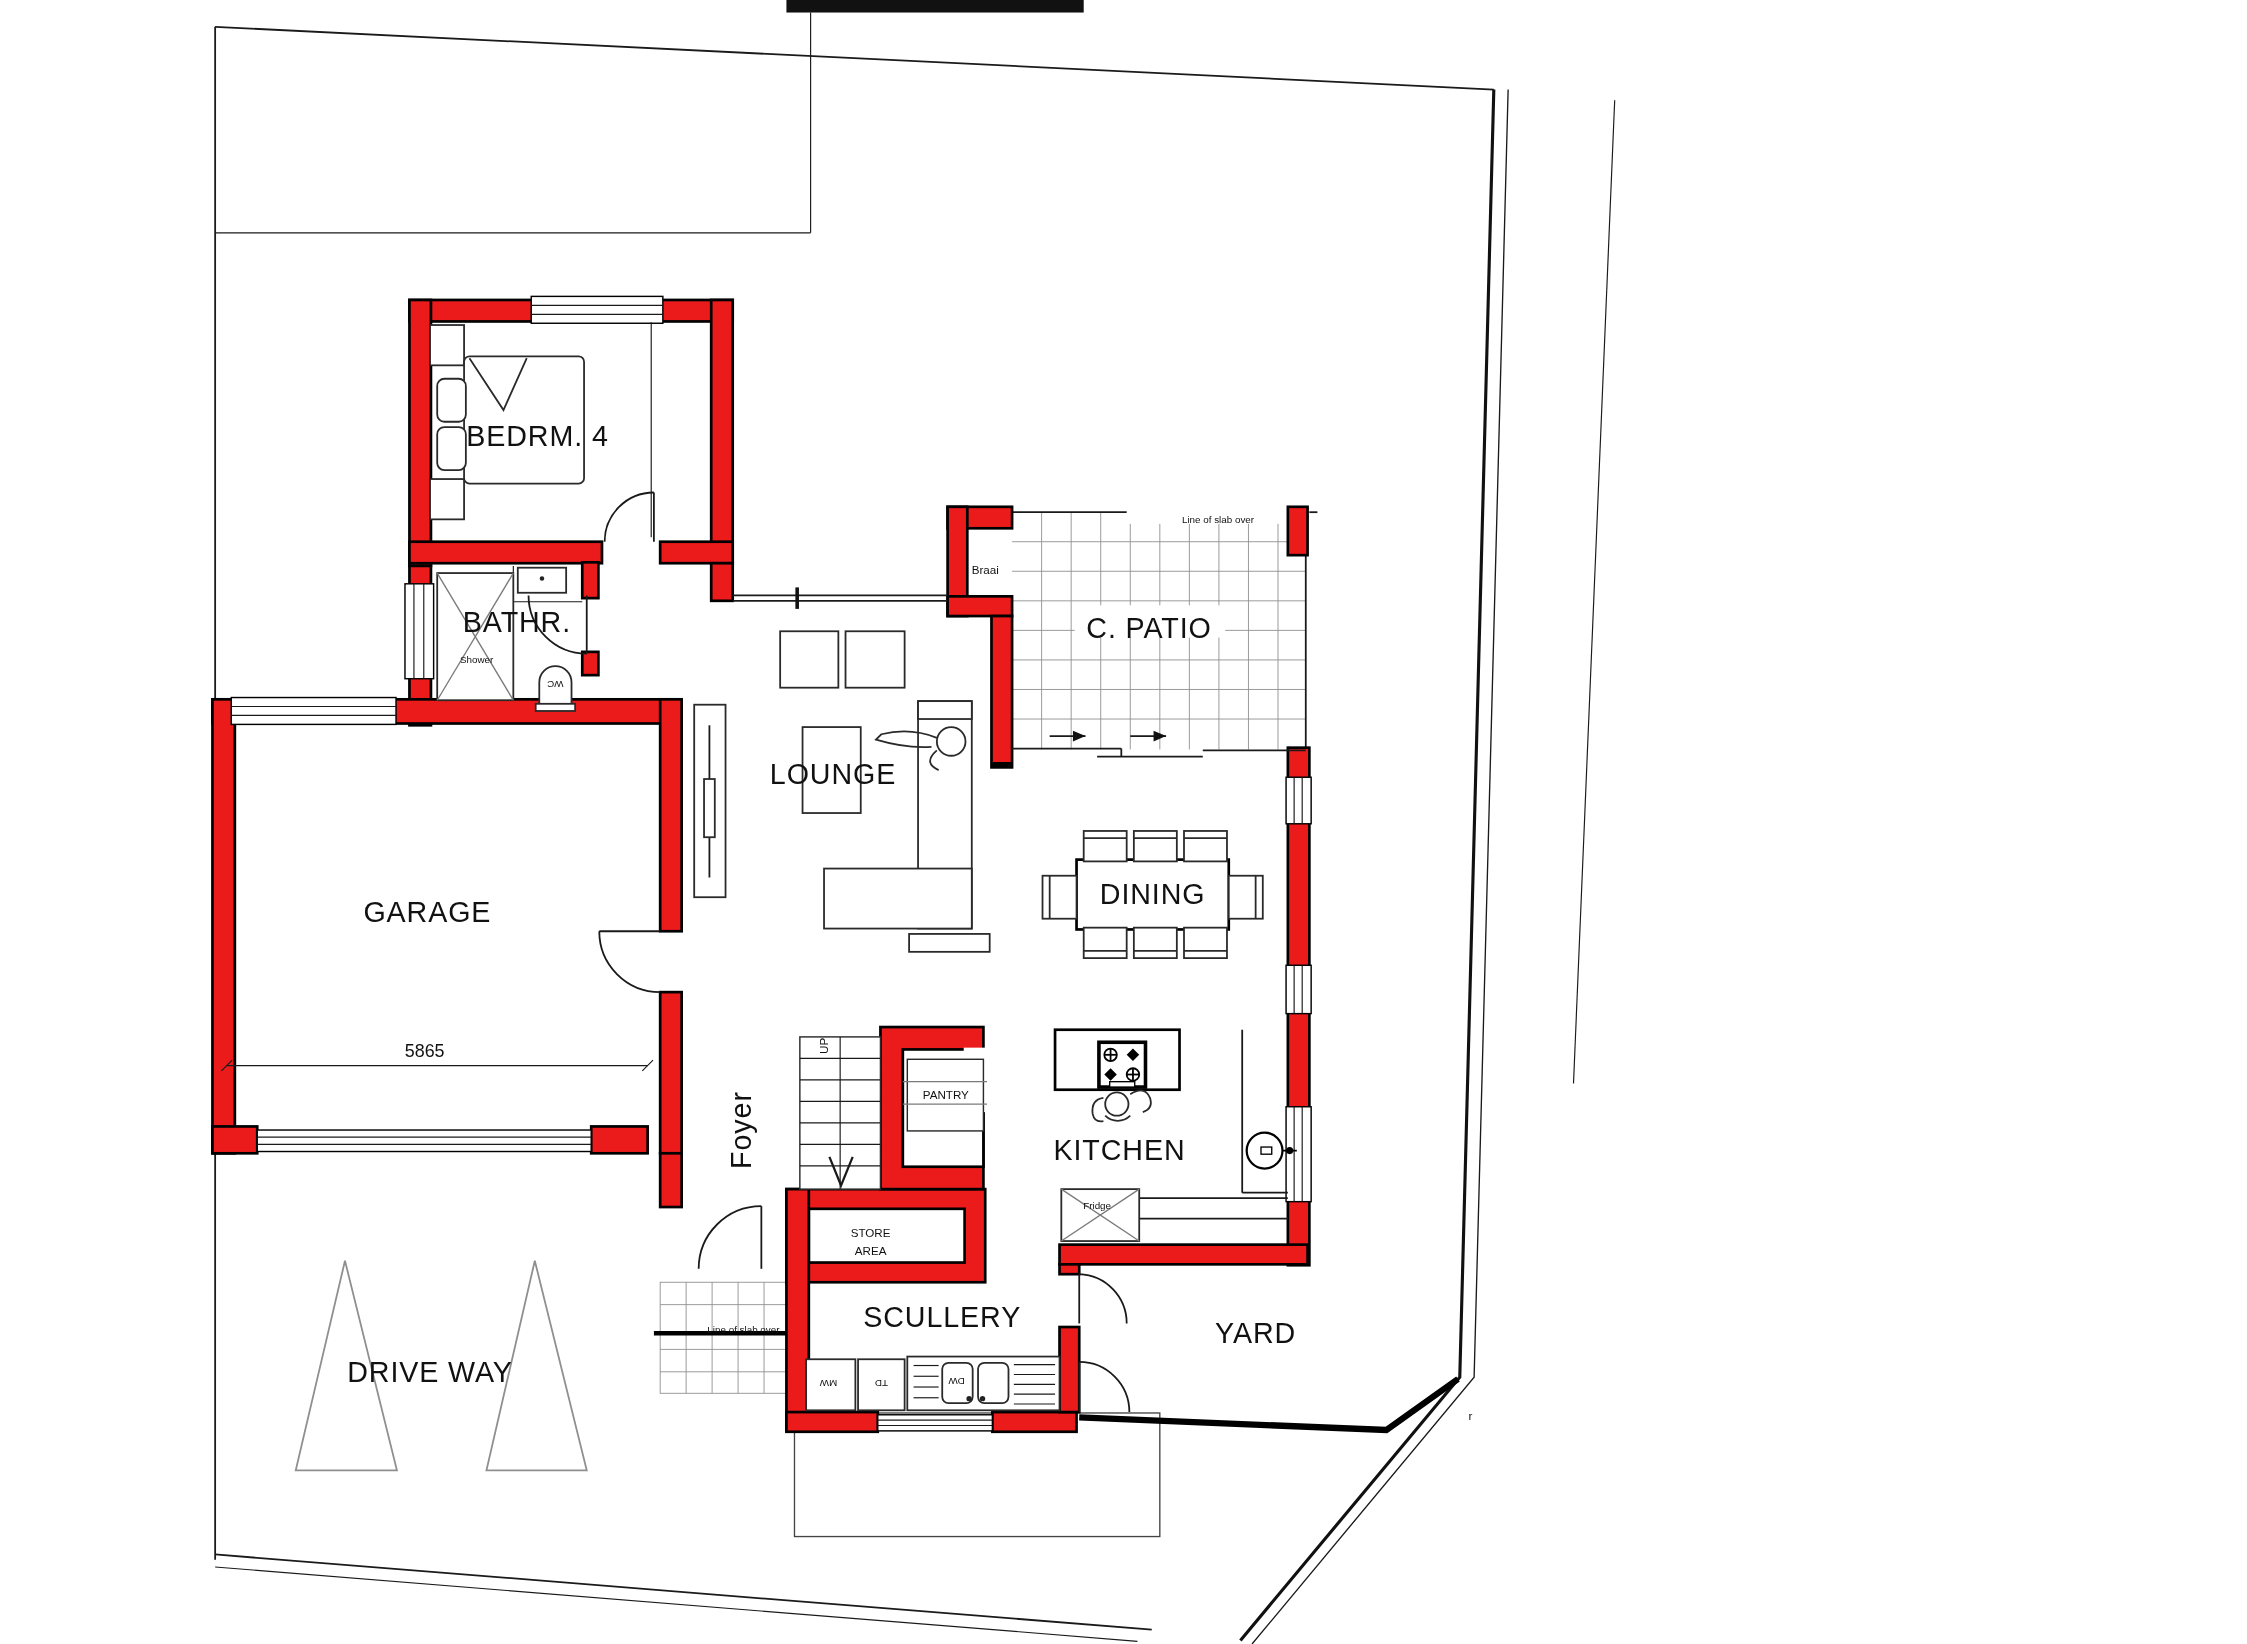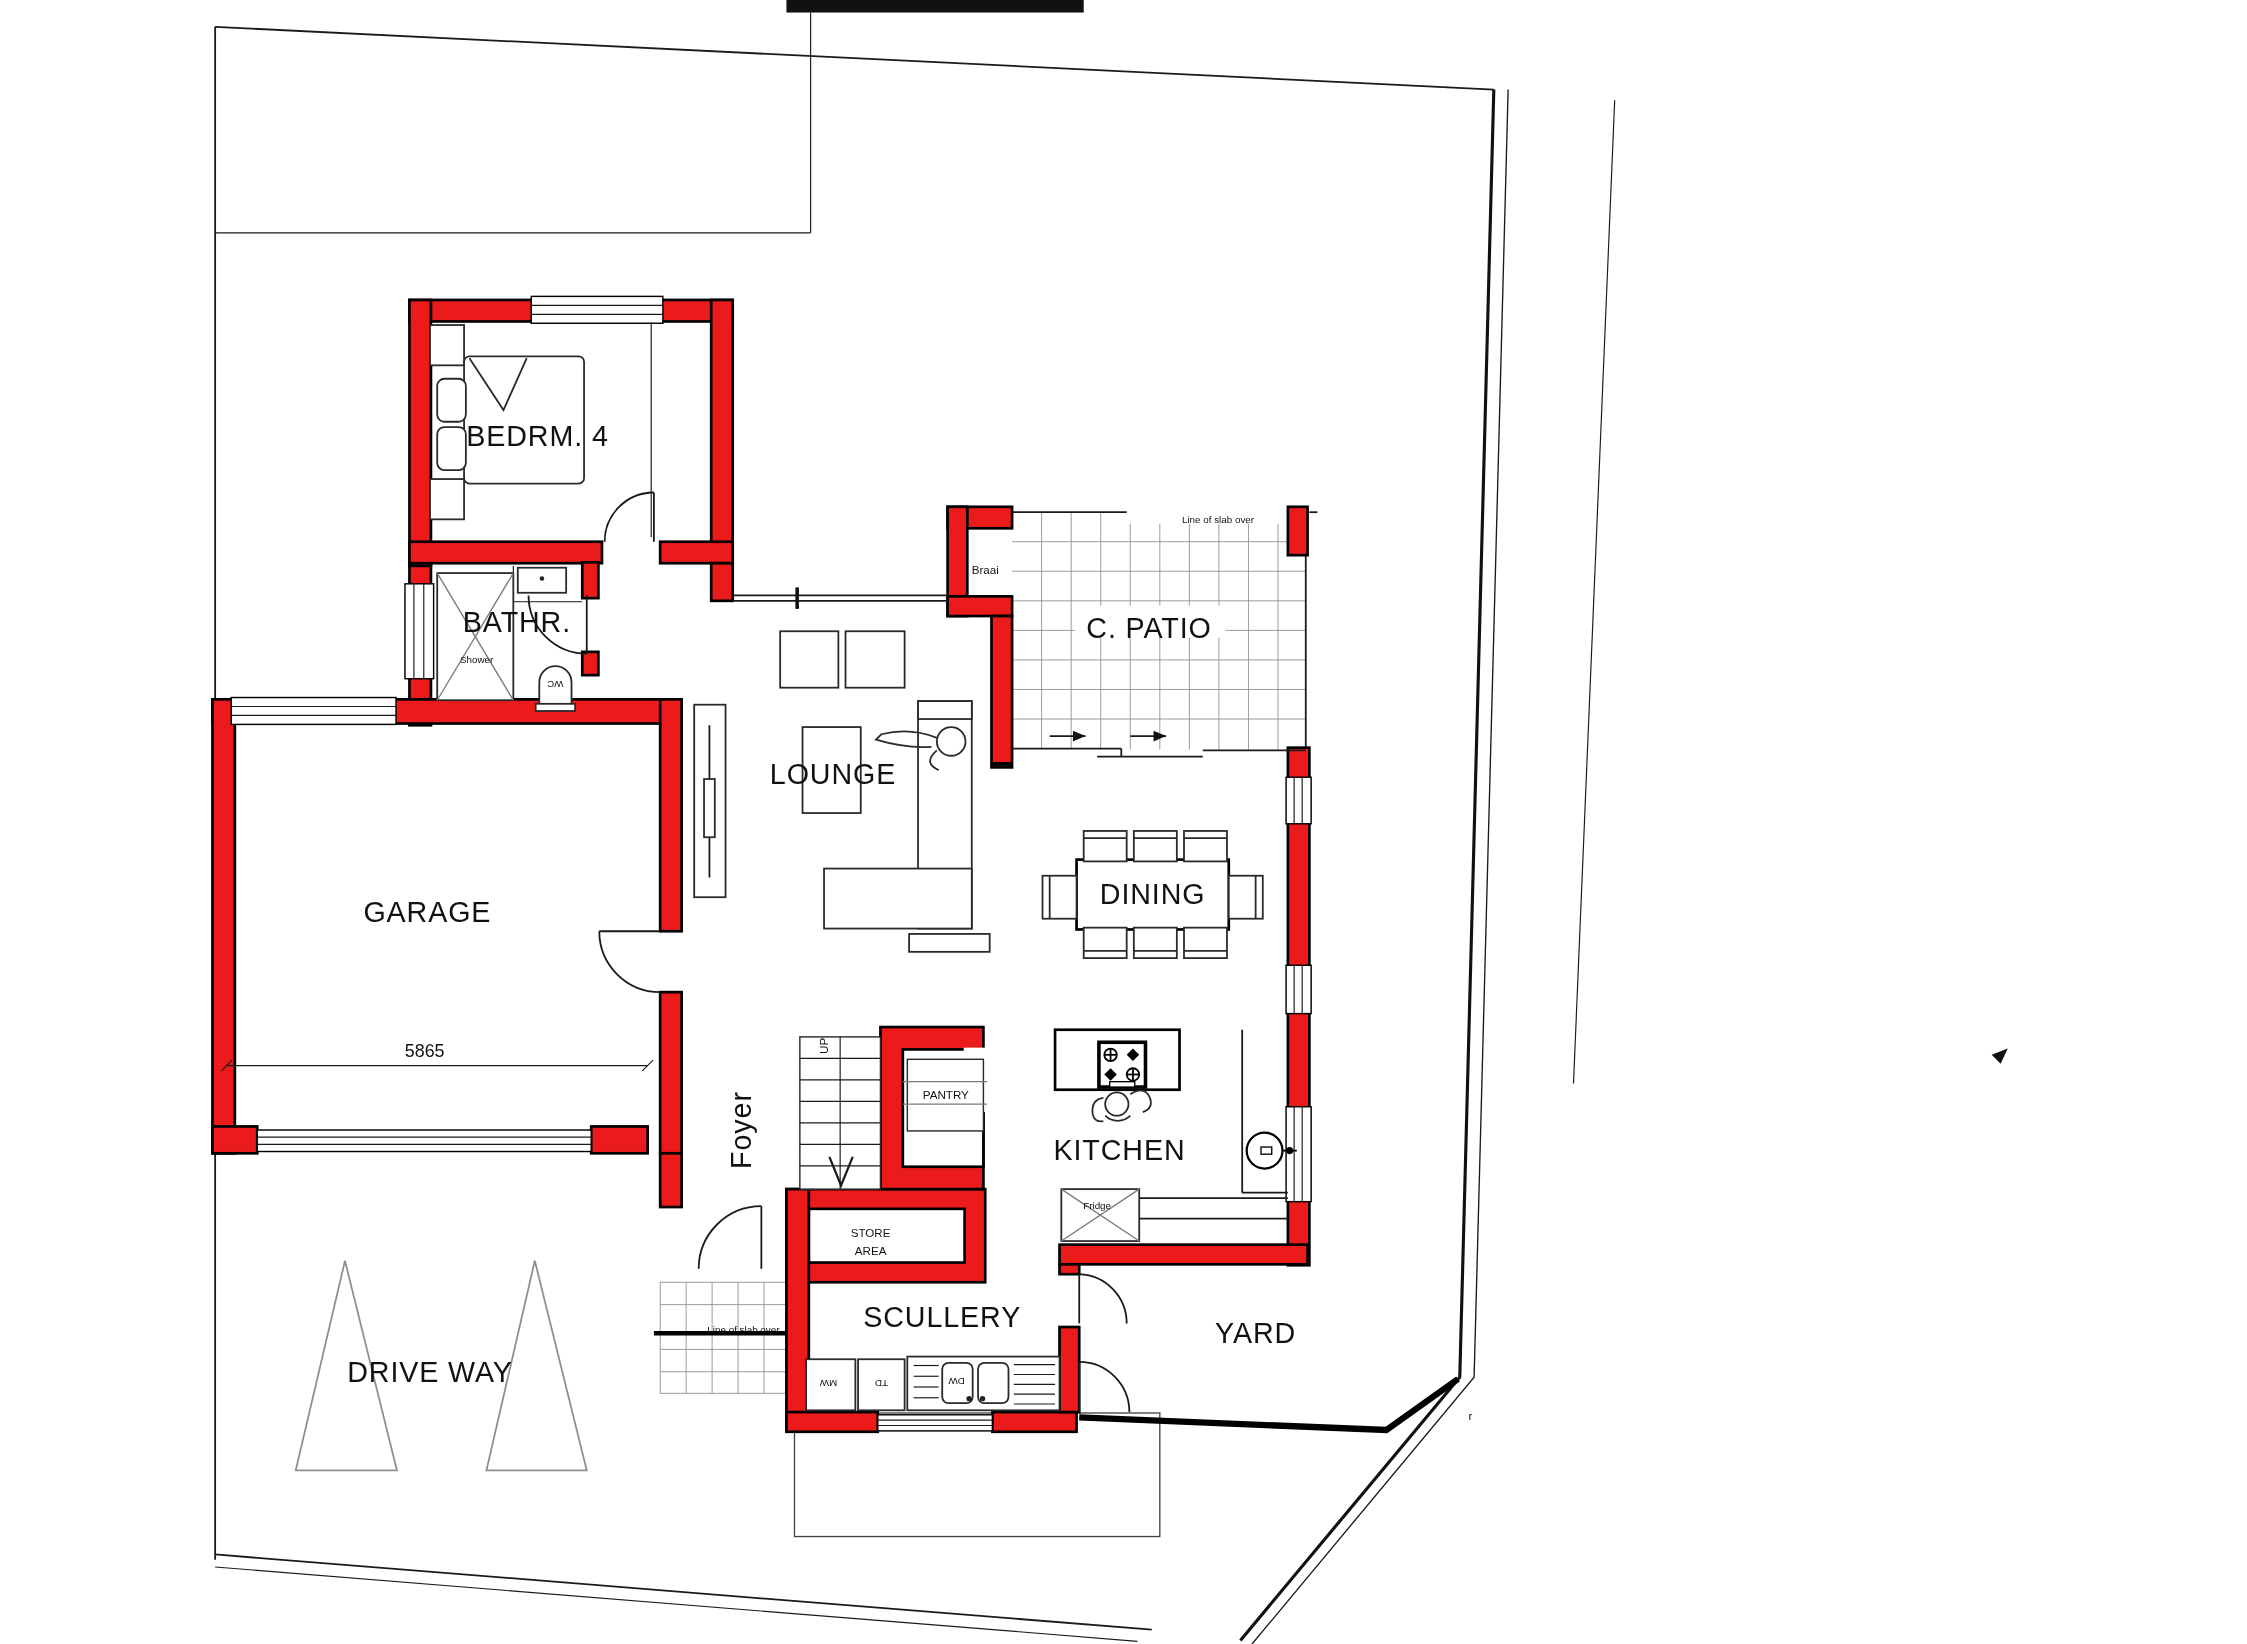--- a/index.html
+++ b/index.html
@@ -1,16 +1,16 @@
 <!DOCTYPE html>
 <html style="font-size:14.3px"><head>
 <meta charset="utf-8">
 <style>
   html,body{margin:0;padding:0;background:#ffffff;}
-  #stage{position:relative;width:1970px;height:1644px;background:#fff;overflow:hidden;padding-left:48px;}
+  #stage{position:relative;width:1970px;height:1644px;background:#fff;overflow:hidden;}
   svg{position:absolute;left:0;top:0;}
   text{font-family:"Liberation Sans", sans-serif;fill:#111;}
   .room-lbl{font-size:32px;letter-spacing:1px;}
   .mid-lbl{font-size:20px;}
   .sm-lbl{font-size:13px;}
   .tiny-lbl{font-size:11px;}
   .wall{fill:#ec1b1b;stroke:#000;stroke-width:3;}
   .thinline{stroke:#1a1a1a;stroke-width:2;fill:none;}
   .hairline{stroke:#1a1a1a;stroke-width:1.3;fill:none;}
   .furn{fill:#fff;stroke:#2a2a2a;stroke-width:2;}

